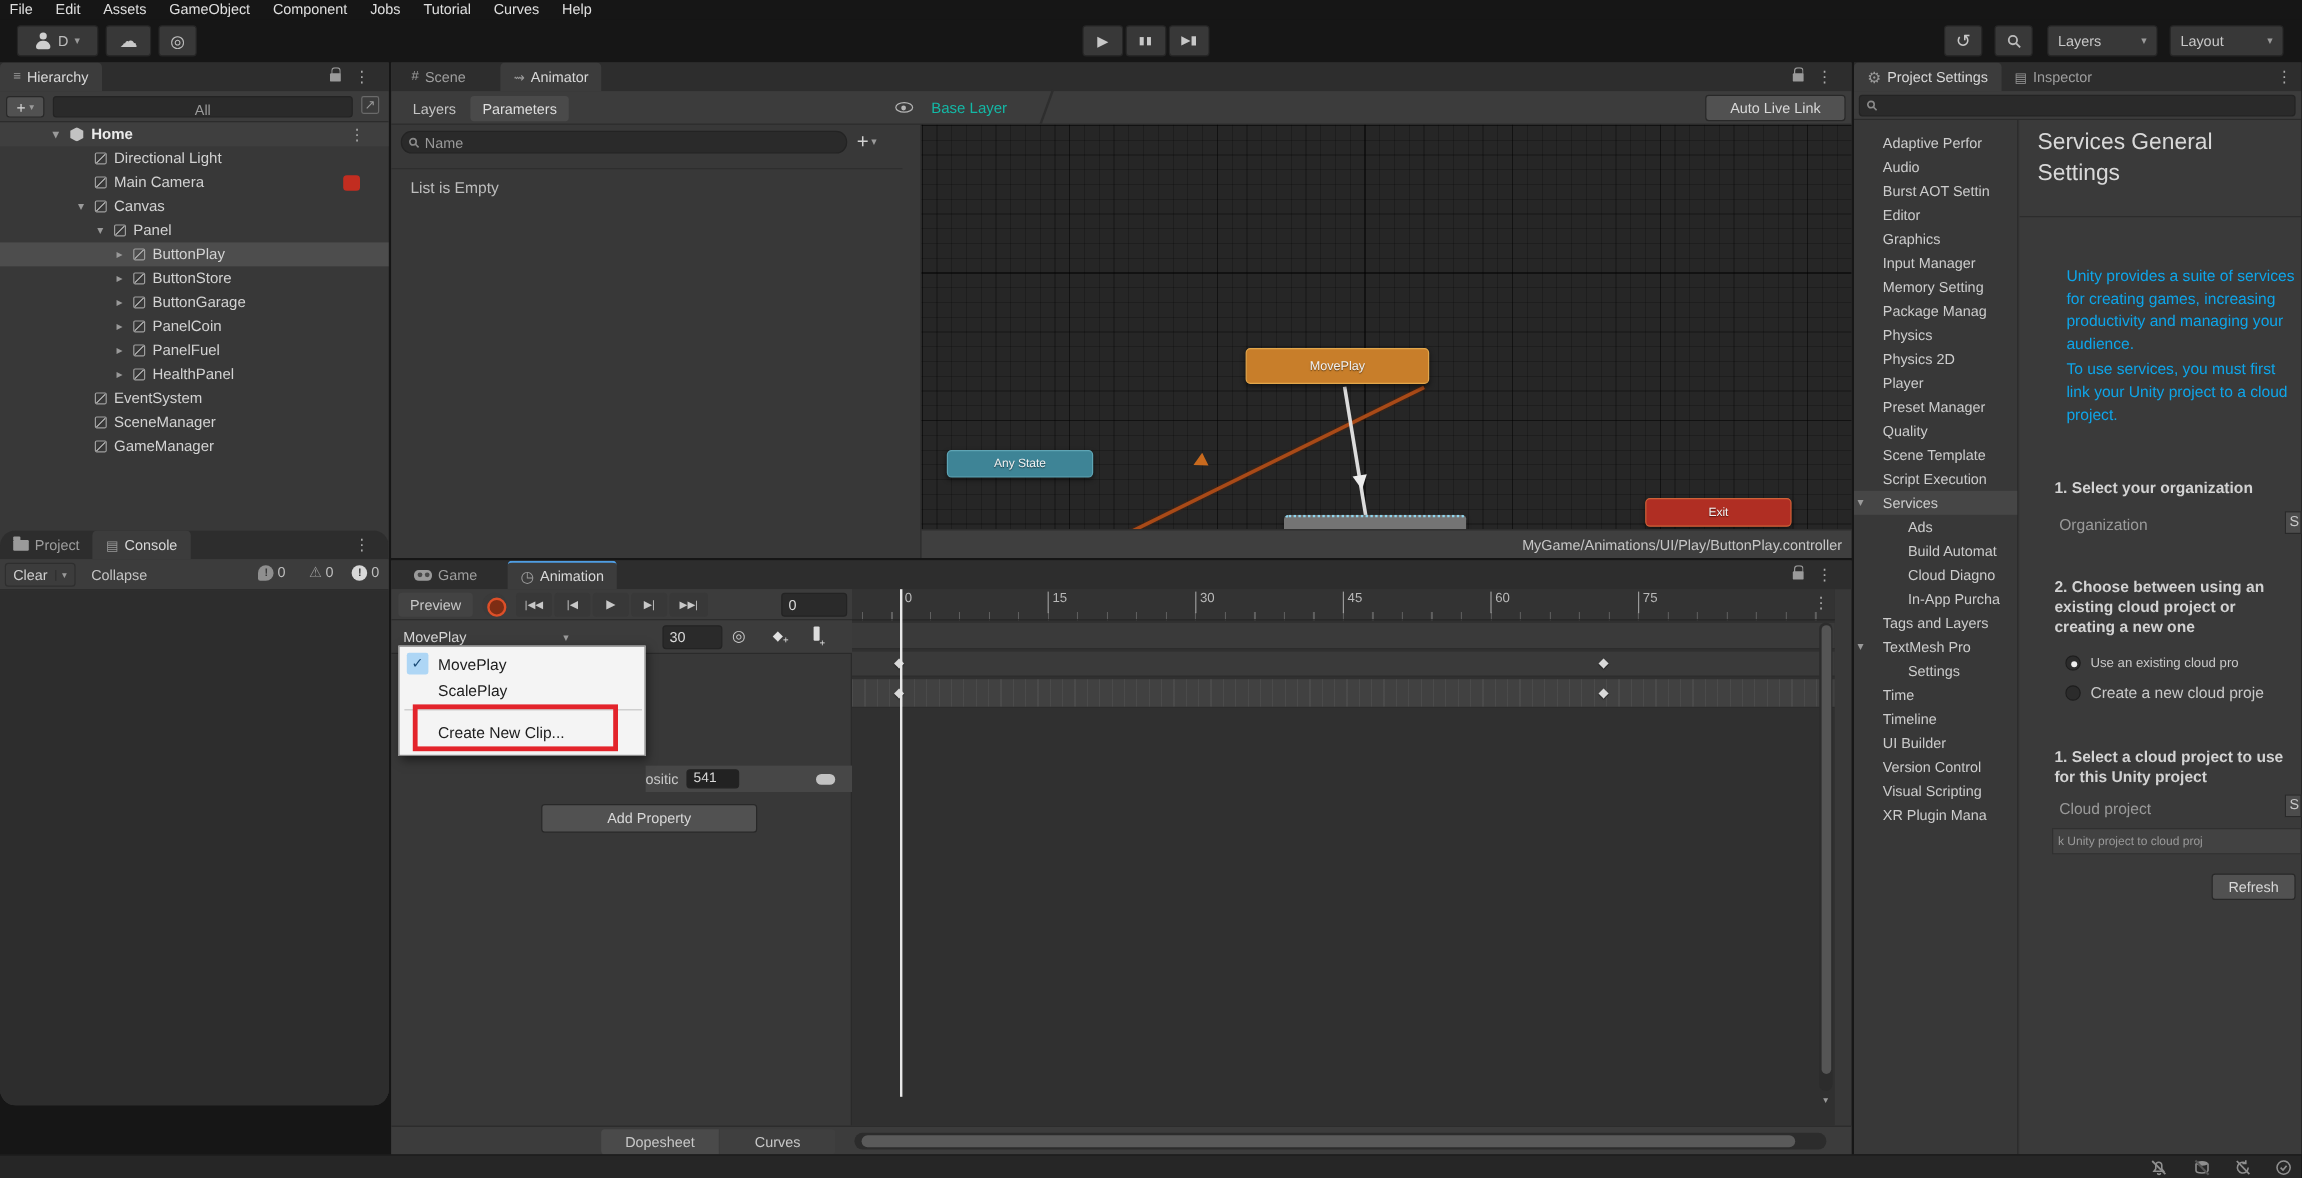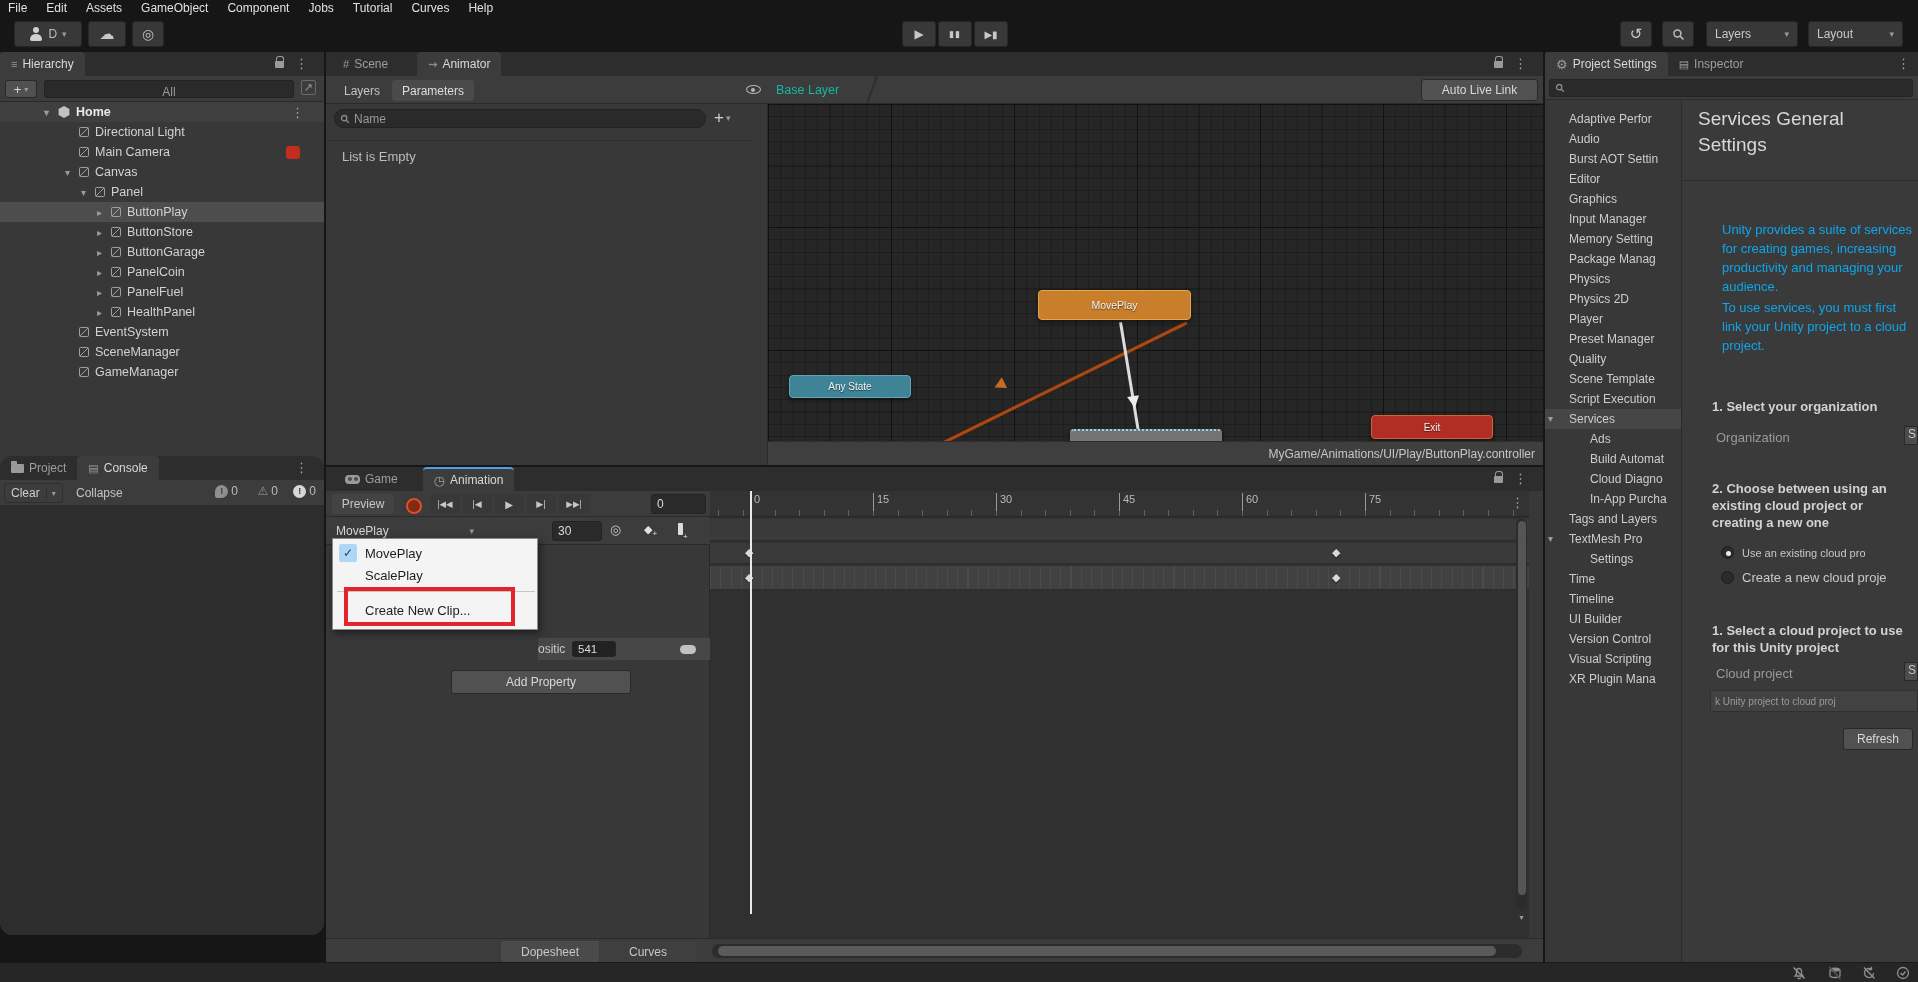--- a/index.html
+++ b/index.html
@@ -197,21 +197,21 @@
       <span class="cube"></span>
         <span>SceneManager</span>
     </div>
     <div class="hrow" style="padding-left:79px;">
       <span class="cube"></span>
         <span>GameManager</span>
     </div>
   </div>
 </div>
 
-<div class="panel" style="left:0;top:456px;width:324px;height:479px;border-radius:13px;">
+<div class="panel" style="left:0;top:442px;width:324px;height:479px;border-radius:13px;">
   <div class="tabbar">
     <div class="tab">
       <span class="folderico"></span>
       <span>Project</span>
     </div>
     <div class="tab active">
       <span class="tico">▤</span>
       <span>Console</span>
     </div>
     <span class="kebab" style="position:absolute;right:16px;top:5px;">⋮</span>

